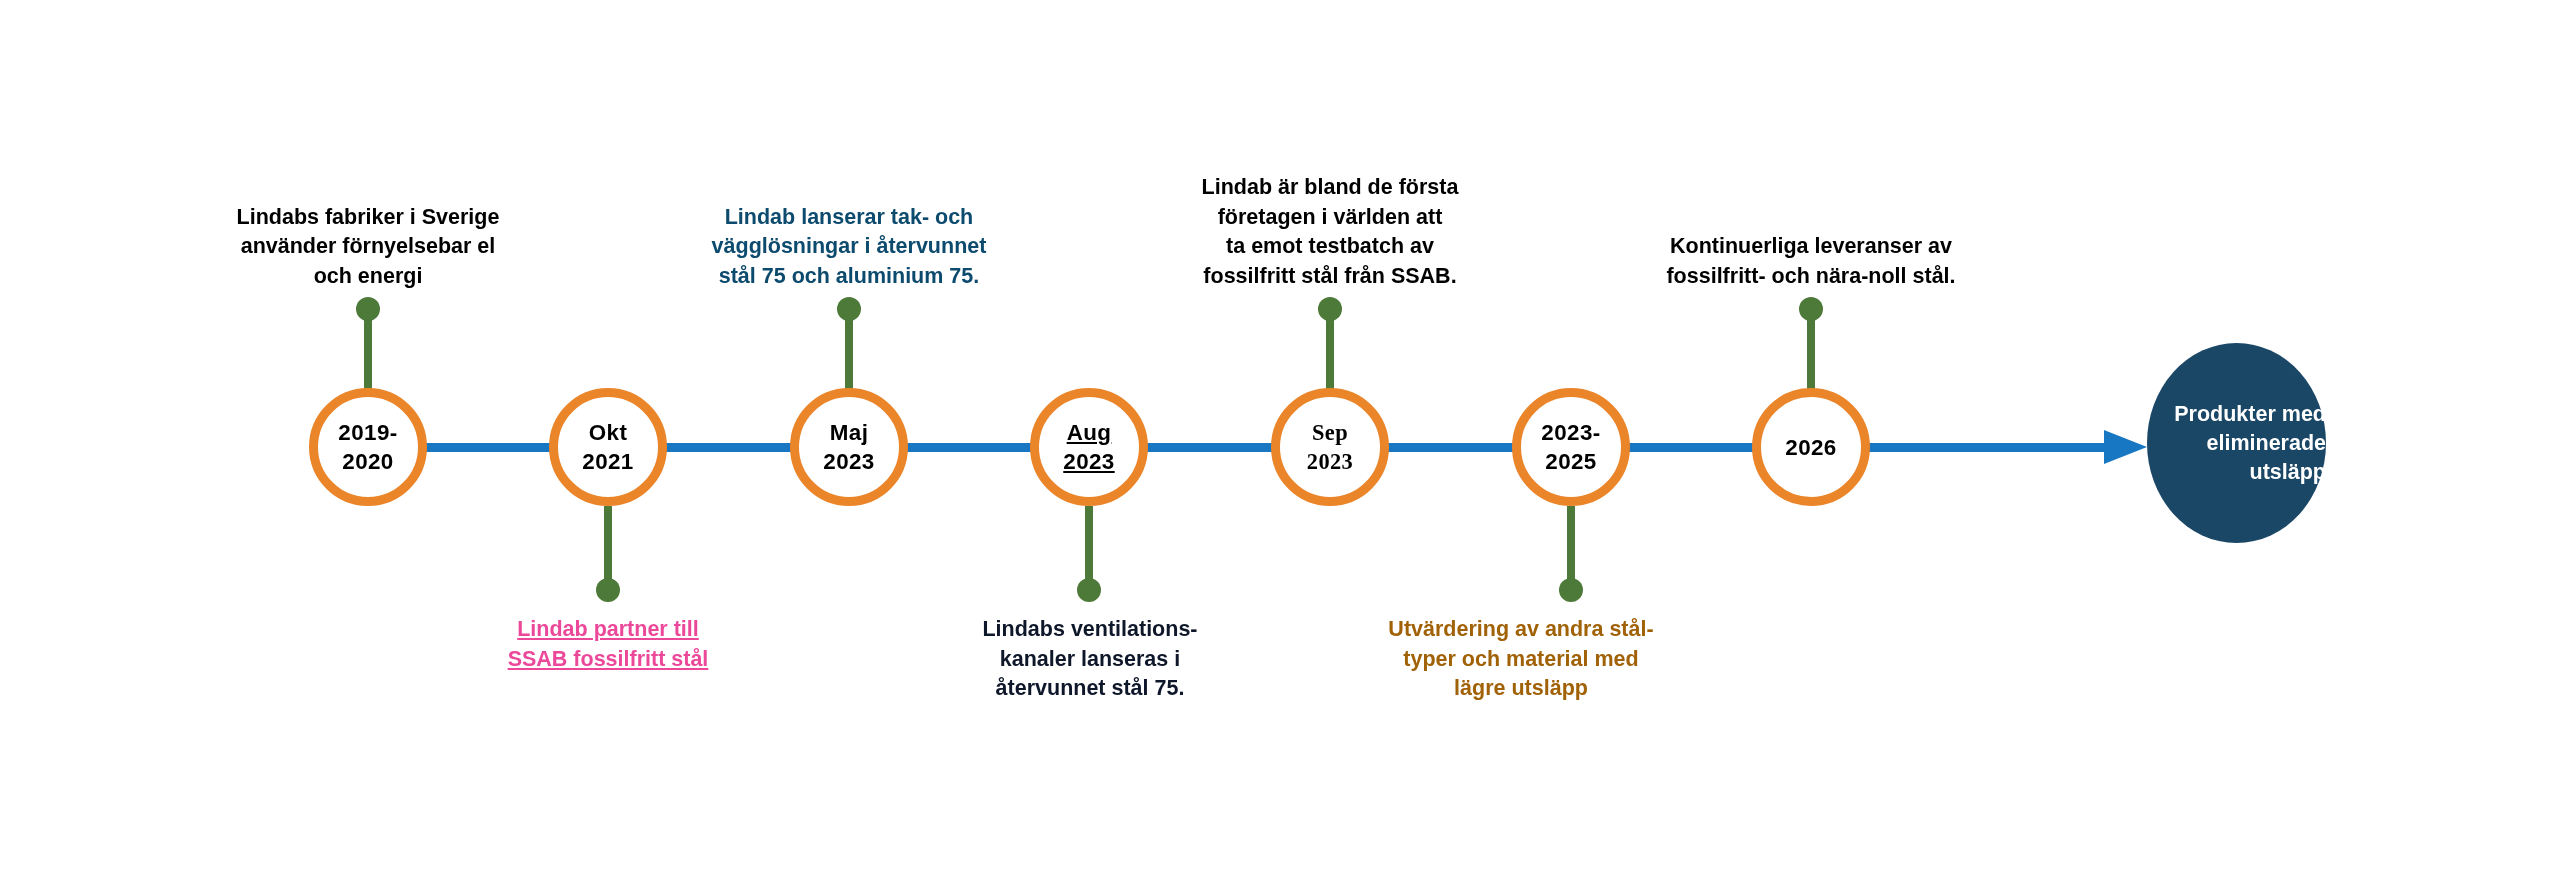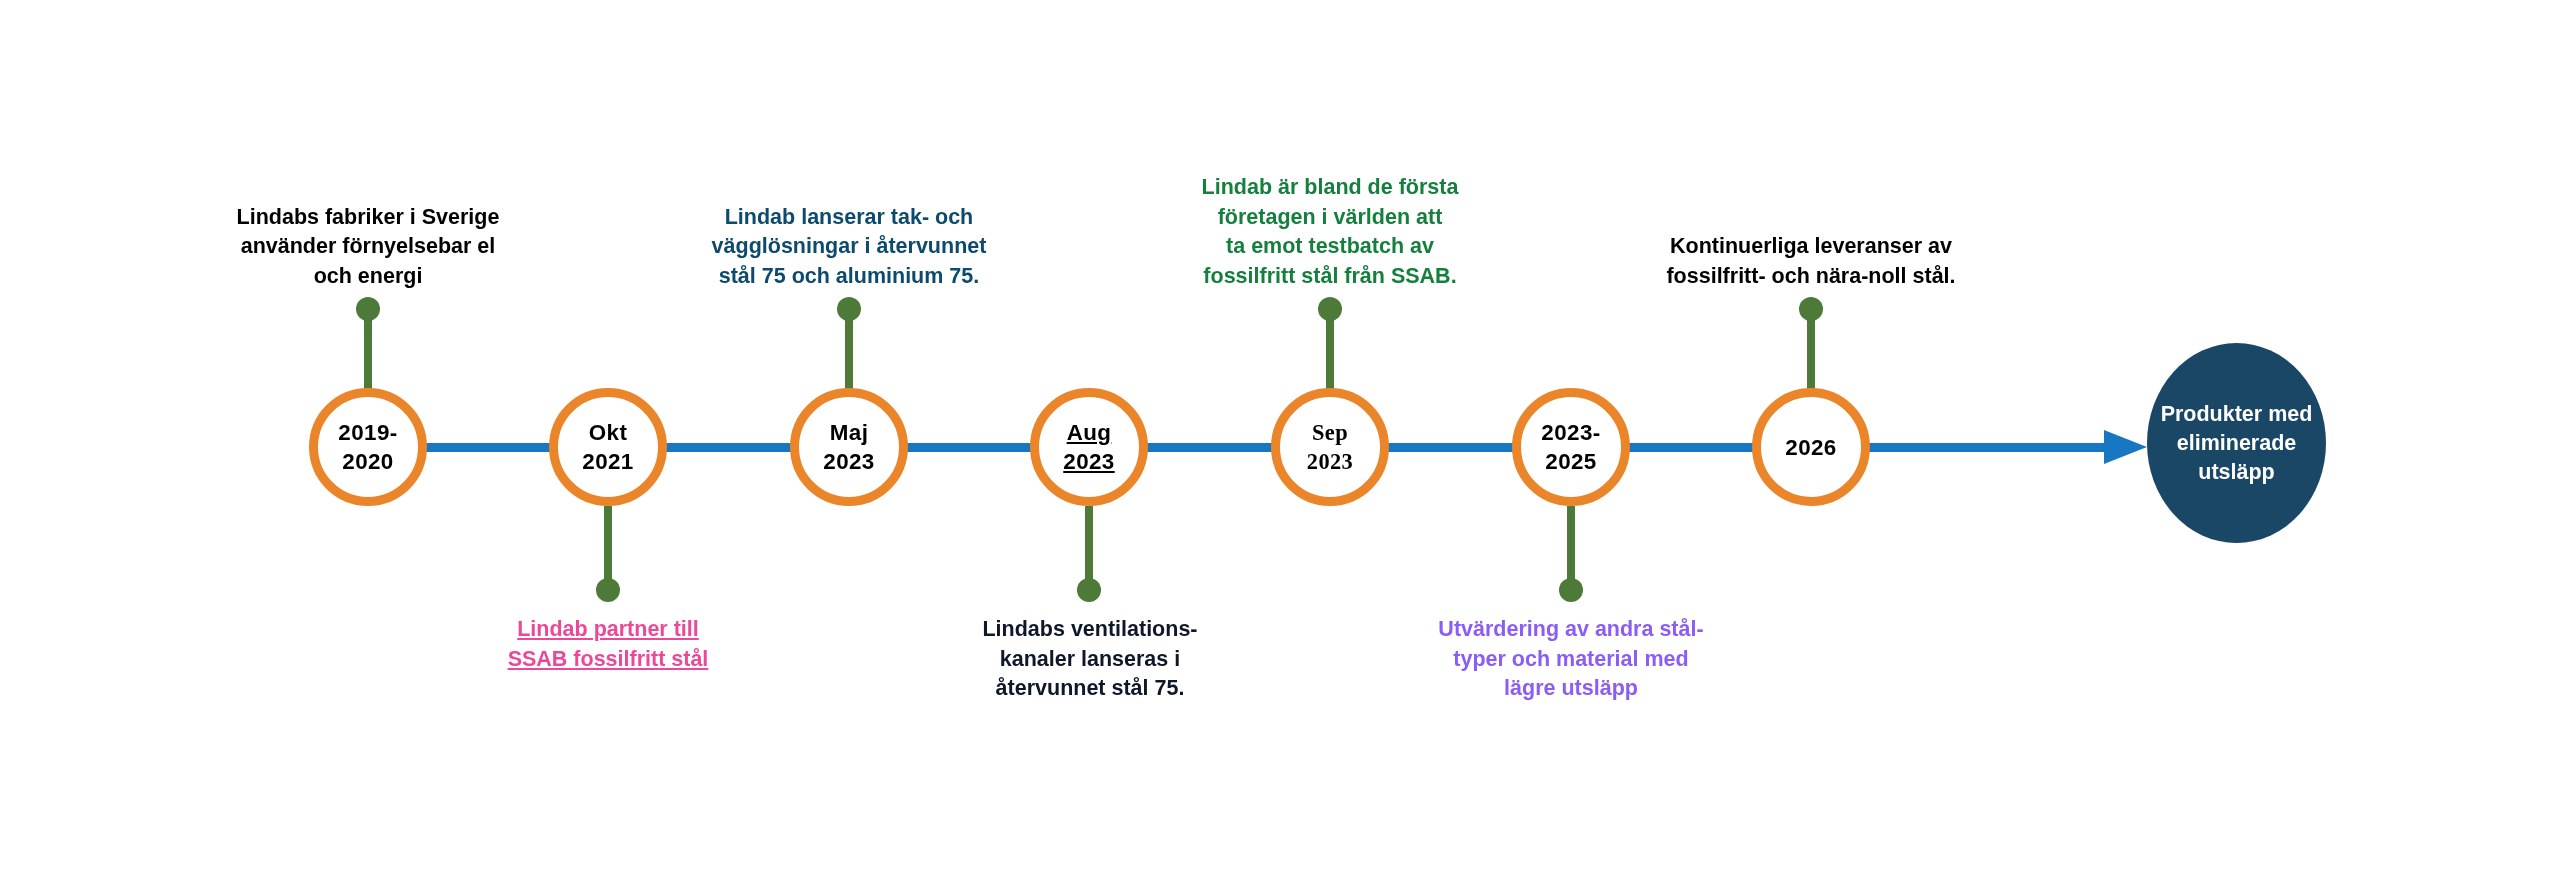--- a/index.html
+++ b/index.html
@@ -75,21 +75,21 @@
   }
   .goal {
     position: absolute;
     left: 2147px;
     top: 343px;
     width: 179px;
     height: 200px;
     border-radius: 50%;
     display: flex;
     flex-direction: column;
-    align-items: center;
+    align-items: flex-end;
     justify-content: center;
     text-align: center;
     font-size: 21.5px;
     line-height: 29px;
     z-index: 2;
   }
 </style>
 </head>
 <body>
 
@@ -143,33 +143,33 @@
       <div class="">Lindabs ventilations-</div>
       <div class="">kanaler lanseras i</div>
       <div class="">återvunnet stål 75.</div>
     </div>
     <div class="stem" style="left: 1326px; top: 309px; height: 81px; background: rgb(77, 122, 57);"></div>
     <div class="dot" style="left: 1318px; top: 297px; background: rgb(77, 122, 57);"></div>
     <div class="node-circle" style="left: 1271px; border: 9.8px solid rgb(235, 133, 42); font-family: Liberation Serif, serif;">
       <div class="node-date">Sep</div>
       <div class="node-date">2023</div>
     </div>
-    <div class="node-label" style="left: 1142px; color: #15803d; bottom: 603px;">
+    <div class="node-label" style="left: 1142px; color: #000000; bottom: 603px;">
       <div class="">Lindab är bland de första</div>
       <div class="">företagen i världen att</div>
       <div class="">ta emot testbatch av</div>
       <div class="">fossilfritt stål från SSAB.</div>
     </div>
     <div class="stem" style="left: 1567px; top: 506px; height: 84px; background: rgb(77, 122, 57);"></div>
     <div class="dot" style="left: 1559px; top: 578px; background: rgb(77, 122, 57);"></div>
     <div class="node-circle" style="left: 1512px; border: 9.8px solid rgb(235, 133, 42);">
       <div class="node-date">2023-</div>
       <div class="node-date">2025</div>
     </div>
-    <div class="node-label" style="left: 1383px; color: #8b5cf6; top: 615px;">
+    <div class="node-label" style="left: 1333px; color: #a16207; top: 615px;">
       <div class="">Utvärdering av andra stål-</div>
       <div class="">typer och material med</div>
       <div class="">lägre utsläpp</div>
     </div>
     <div class="stem" style="left: 1807px; top: 309px; height: 81px; background: rgb(77, 122, 57);"></div>
     <div class="dot" style="left: 1799px; top: 297px; background: rgb(77, 122, 57);"></div>
     <div class="node-circle" style="left: 1752px; border: 9.8px solid rgb(235, 133, 42);">
       <div class="node-date">2026</div>
     </div>
     <div class="node-label" style="left: 1623px; color: rgb(0, 0, 0); bottom: 603px;">

